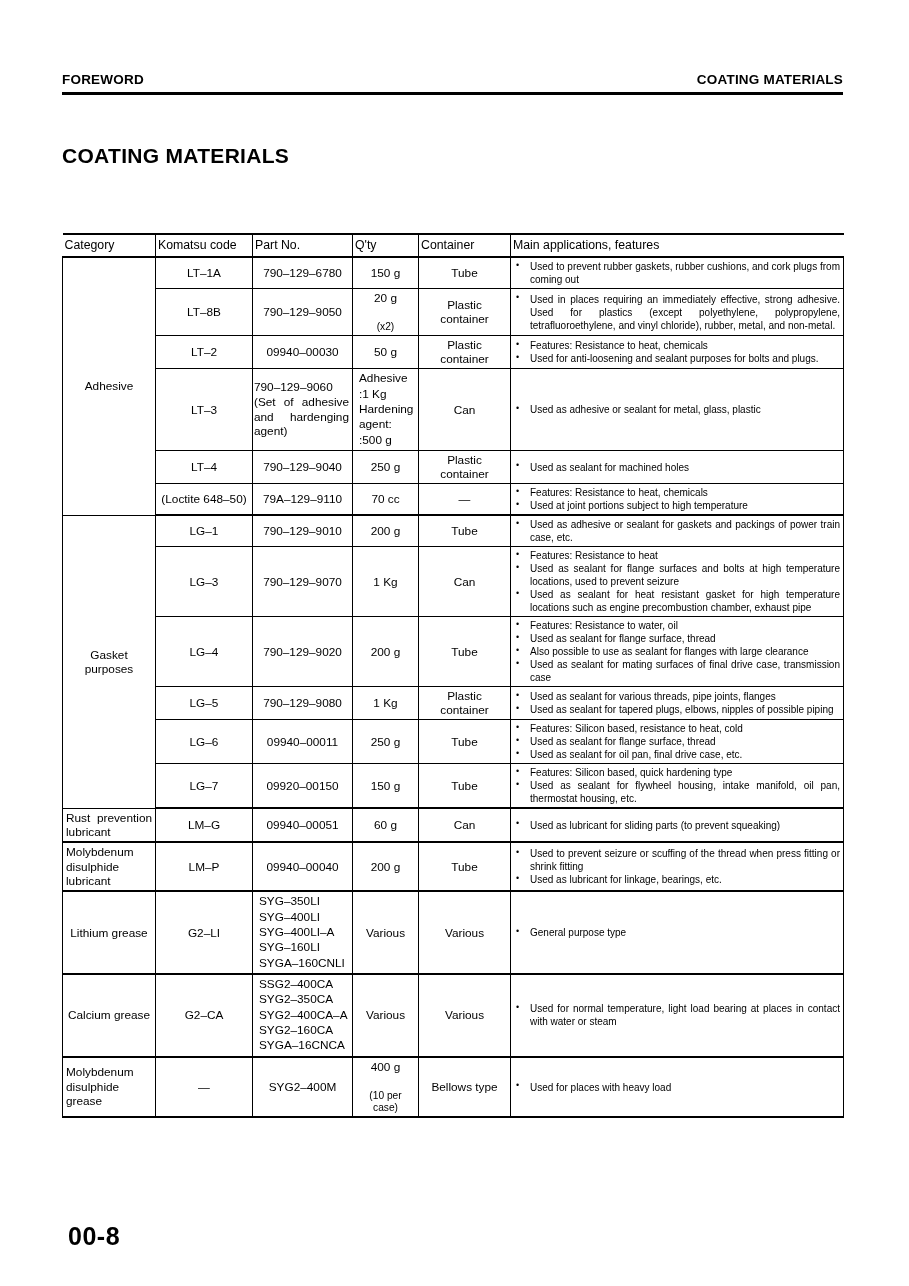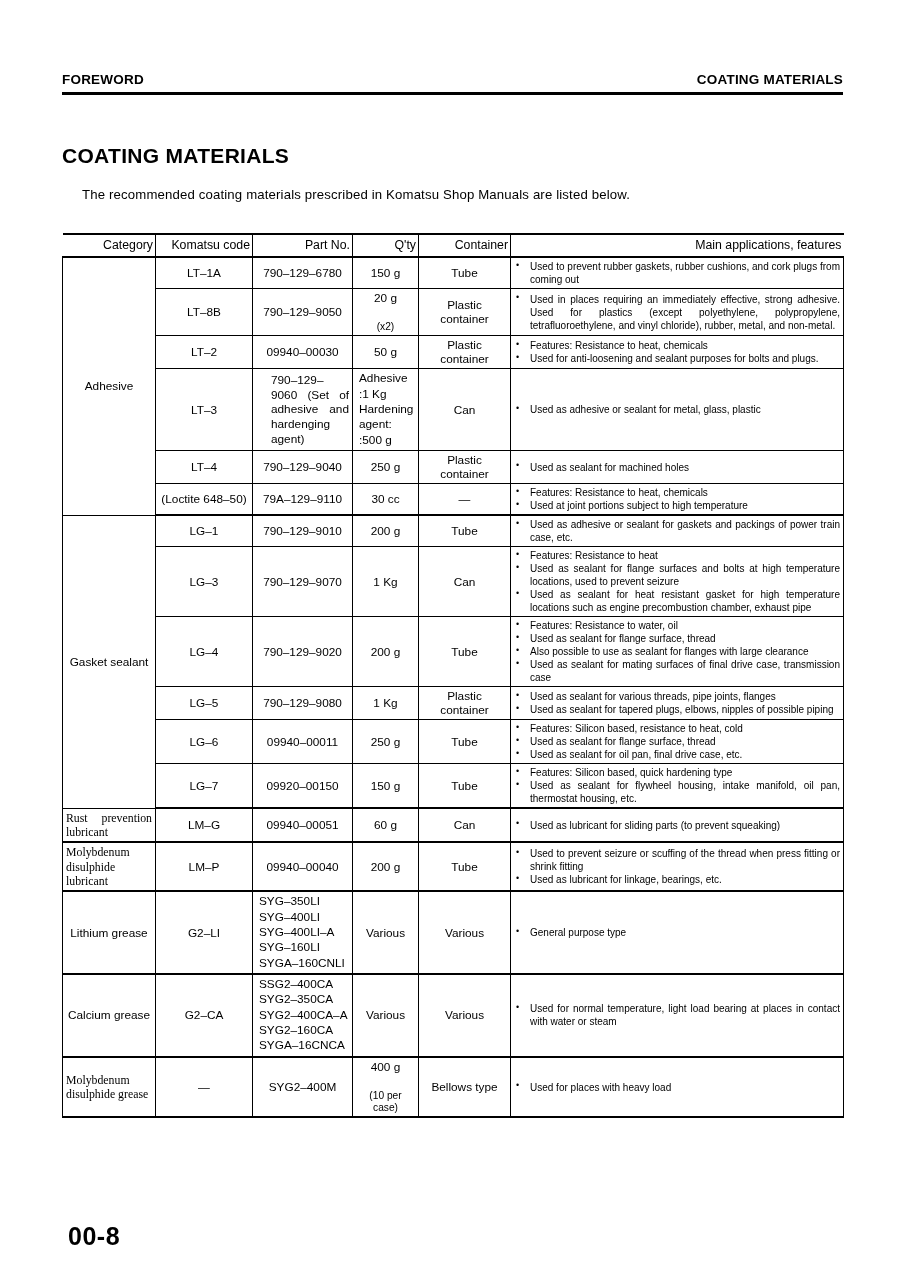--- a/index.html
+++ b/index.html
@@ -83,49 +83,48 @@
     padding: 2px 3px;
     vertical-align: middle;
     font-weight: normal;
   }
   
   table.mat {
     border-top: 2.5px solid #000;
     border-bottom: 2.5px solid #000;
   }
   tr.hdr th {
-    text-align: right;
+    text-align: left;
     border-bottom: 2.5px solid #000;
     padding: 3px 2px 4px 2px;
     font-size: 12.3px;
   }
   tr.hdr th.no-side-l { border-left: none; }
   tr.hdr th.no-side-r { border-right: none; margin-left: 28px; }
 
   td.c-cat {
     text-align: center;
     padding: 3px 4px;
     font-size: 11.8px;
     border-left: none;
   }
   td.c-cat.lft {
     text-align: justify;
     text-align-last: left;
     line-height: 1.22;
-    font-family: Liberation Serif, serif;
   }
   td.c-code, td.c-part, td.c-qty, td.c-cont {
     text-align: center;
     font-size: 11.8px;
   }
   td.c-part.lft, td.c-qty.lft {
     text-align: justify;
     text-align-last: left;
     line-height: 1.25;
-    padding-left: 18px;
+    padding-left: 1px;
   }
   td.c-part.stack, td.c-qty.stack {
     text-align: left;
     line-height: 1.3;
     padding-left: 6px;
   }
   td.c-main {
     border-right: none;
     padding: 3px 6px 3px 5px;
     vertical-align: top;
@@ -182,21 +181,20 @@
 
 <div class="page">
 
   <div class="runhead">
     <span>FOREWORD</span>
     <span>COATING MATERIALS</span>
   </div>
   <div class="runhead-rule"></div>
 
   <div class="sect-title">COATING MATERIALS</div>
-  <div class="sect-intro">The recommended coating materials prescribed in Komatsu Shop Manuals are listed below.</div>
 
   <div class="tbl-wrap">
     <table class="mat">
       <colgroup>
         <col style="width:93px">
         <col style="width:97px">
         <col style="width:100px">
         <col style="width:66px">
         <col style="width:92px">
         <col style="width:333px">
@@ -274,31 +272,31 @@
             <td class="c-cont">Plastic container</td>
             <td class="c-main">
               <ul class="apps">
                 <li>Used as sealant for machined holes</li>
               </ul>
             </td>
           </tr>
           <tr class="grp-end">
             <td class="c-code">(Loctite 648–50)</td>
             <td class="c-part">79A–129–9110</td>
-            <td class="c-qty">30 cc</td>
+            <td class="c-qty">70 cc</td>
             <td class="c-cont">—</td>
             <td class="c-main">
               <ul class="apps">
                 <li>Features: Resistance to heat, chemicals</li>
                 <li>Used at joint portions subject to high temperature</li>
               </ul>
             </td>
           </tr>
           <tr>
-            <td class="c-cat" rowspan="6">Gasket sealant</td>
+            <td class="c-cat" rowspan="6">Gasket purposes</td>
             <td class="c-code">LG–1</td>
             <td class="c-part">790–129–9010</td>
             <td class="c-qty">200 g</td>
             <td class="c-cont">Tube</td>
             <td class="c-main">
               <ul class="apps">
                 <li>Used as adhesive or sealant for gaskets and packings of power train case, etc.</li>
               </ul>
             </td>
           </tr>

